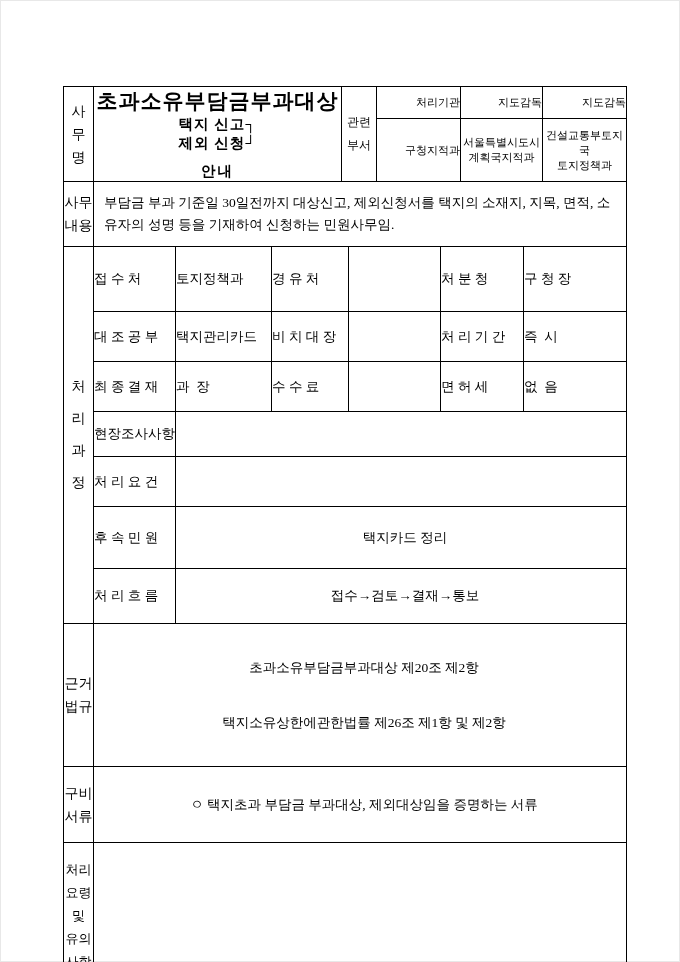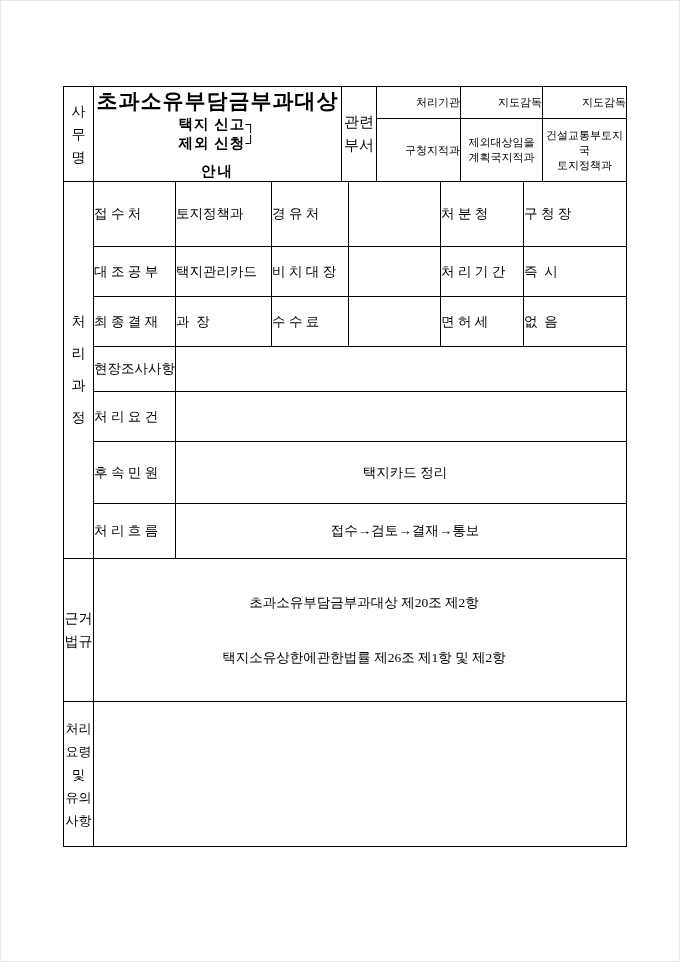--- a/index.html
+++ b/index.html
@@ -70,42 +70,57 @@
         <td rowspan="2" class="title-cell">
           <div class="title-l1">초과소유부담금부과대상</div>
           <div class="title-l2">
             <div class="title-alts">
               <div><span>택지 신고</span><span>┐</span></div>
               <div><span>제외 신청</span><span>┘</span></div>
             </div>
             <div class="title-suffix">안내</div>
           </div>
         </td>
-        <td rowspan="2" class="vlabel" style="font-size:15px">
+        <td rowspan="2" class="vlabel" style="font-size:12px">
           <div>관련</div>
           <div>부서</div>
         </td>
         <td class="hcell">처리기관</td>
         <td class="hcell">지도감독</td>
         <td class="hcell">지도감독</td>
       </tr>
       <tr style="height:63px">
         <td class="hcell">구청지적과</td>
         <td class="smallcell">
-          <div>제외대상임을</div>
+          <div>서울특별시도시</div>
           <div>계획국지적과</div>
         </td>
         <td class="smallcell">
           <div>건설교통부토지국</div>
           <div>토지정책과</div>
         </td>
       </tr>
     </tbody>
       </table>
 
+    <table class="sec">
+      <colgroup>
+          <col style="width:30px">
+          <col style="width:533px">
+        </colgroup>
+      <tbody>
+          <tr style="height:65px">
+        <td class="vlabel">
+          <div>사무</div>
+          <div>내용</div>
+        </td>
+        <td class="para">부담금 부과 기준일 30일전까지 대상신고, 제외신청서를 택지의 소재지, 지목, 면적, 소유자의 성명 등을 기재하여 신청하는 민원사무임.</td>
+      </tr>
+    </tbody>
+      </table>
 
     <table class="sec">
       <colgroup>
         <col style="width:30px">
           <col style="width:82px">
           <col style="width:96px">
         <col style="width:77px">
           <col style="width:92px">
           <col style="width:83px">
           <col style="width:103px">
@@ -172,20 +187,35 @@
           <div>법규</div>
         </td>
         <td class="lft lines">
           <div>초과소유부담금부과대상 제20조 제2항</div>
           <div>택지소유상한에관한법률 제26조 제1항 및 제2항</div>
         </td>
       </tr>
     </tbody>
       </table>
 
+    <table class="sec">
+      <colgroup>
+          <col style="width:30px">
+          <col style="width:533px">
+        </colgroup>
+      <tbody>
+          <tr style="height:76px">
+        <td class="vlabel">
+          <div>구비</div>
+          <div>서류</div>
+        </td>
+        <td class="lft">ㅇ 택지초과 부담금 부과대상, 제외대상임을 증명하는 서류</td>
+      </tr>
+    </tbody>
+      </table>
 
     <table class="sec">
       <colgroup>
           <col style="width:30px">
           <col style="width:533px">
         </colgroup>
       <tbody>
           <tr style="height:145px">
         <td class="vlabel" style="font-size:13px">
           <div>처리</div>

